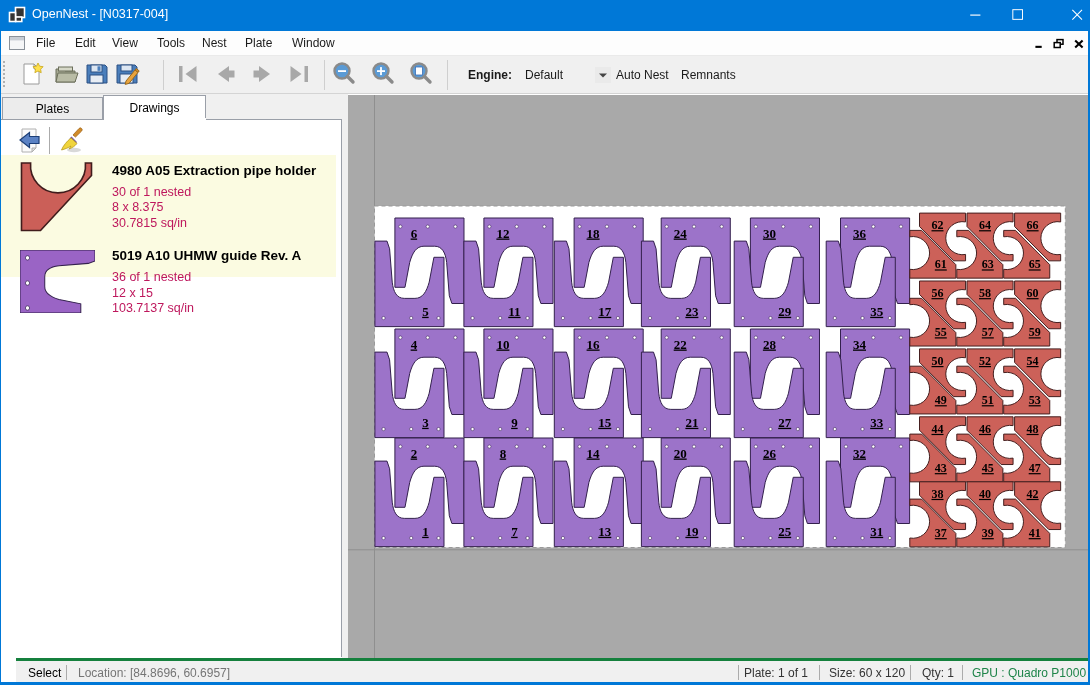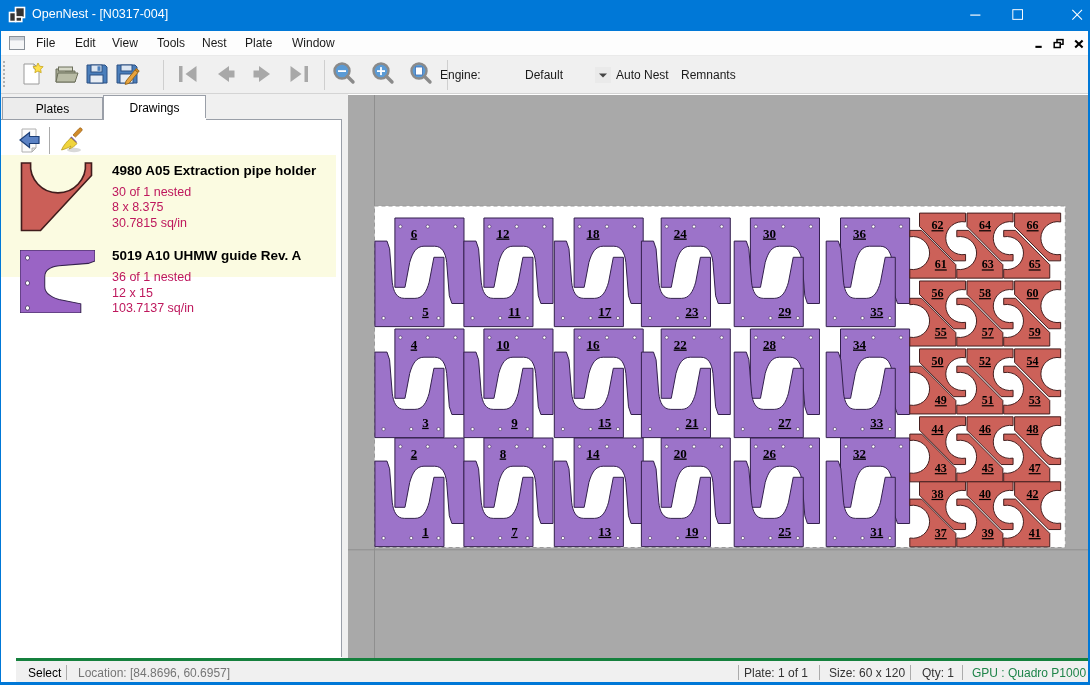--- a/index.html
+++ b/index.html
@@ -128,21 +128,21 @@
 <rect x="6" y="9.2" width="8" height="1.8" fill="#fff"></rect>
         <rect x="9.1" y="6.1" width="1.8" height="8" fill="#fff"></rect>
 <path d="M15.5,15.5 l5.5,5.5" stroke="#8a8a8a" stroke-width="3.4" stroke-linecap="round"></path>
 </svg></span>
   <span class="tbtn" style="left:409px"><svg width="26" height="26" viewBox="0 0 26 26">
 <circle cx="10" cy="10" r="7.5" fill="#5b9bd5" stroke="#8a8a8a" stroke-width="2.4"></circle>
 <rect x="6.5" y="6" width="7" height="8" fill="#fff" stroke="#3c6eb4" stroke-width="0.8"></rect>
 <path d="M15.5,15.5 l5.5,5.5" stroke="#8a8a8a" stroke-width="3.4" stroke-linecap="round"></path>
 </svg></span>
   <div class="tsep" style="left:447px"></div>
-  <span class="tlabel" style="left:440px;font-weight:normal">Engine:</span>
+  <span class="tlabel" style="left:468px;font-weight:bold">Engine:</span>
   <span class="tlabel" style="left:525px">Default</span>
   <svg class="abs" style="left:595px;top:11px" width="16" height="16">
       <rect width="16" height="16" fill="#eaeaea"></rect>
       <path d="M4,6.5 l4,4 4,-4 z" fill="#444"></path>
     </svg>
   <span class="tlabel" style="left:616px">Auto Nest</span>
   <span class="tlabel" style="left:681px">Remnants</span>
 </div>
 <div class="abs" id="tabstrip">
   <div class="tab" style="left:2px;top:3px;width:101px;height:22px;background:#ececec;border:1px solid #9a9fa8;border-bottom:none;line-height:22px;">Plates</div>

